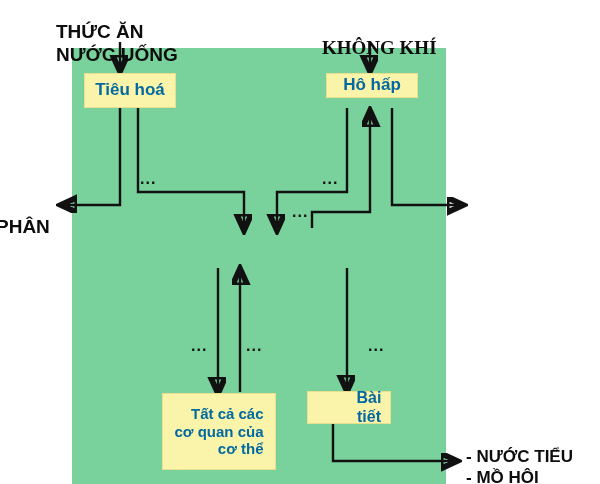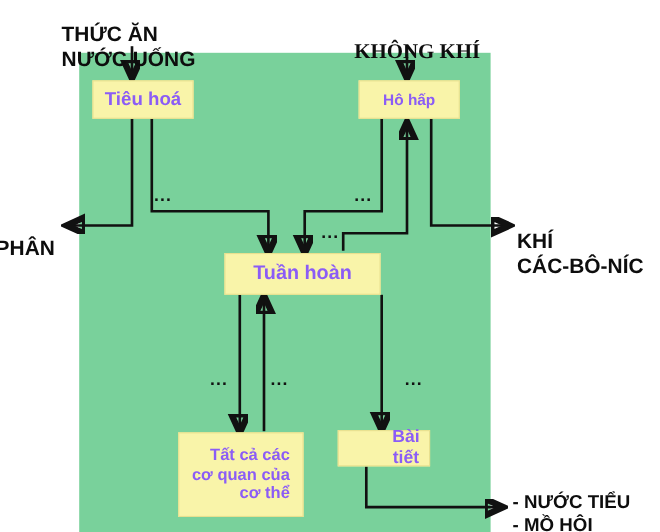--- a/index.html
+++ b/index.html
@@ -20,21 +20,21 @@
     left: 72px;
     top: 48px;
     width: 374px;
     height: 436px;
     background: #79d19b;
   }
   .node {
     position: absolute;
     background: #f9f4a9;
     border: 1px solid #e8e08f;
-    color: #8b5cf6;
+    color: #0369a1;
     font-weight: bold;
     display: flex;
     align-items: center;
     justify-content: center;
     text-align: center;
     line-height: 1.18;
     box-sizing: border-box;
   }
   .ext-label {
     position: absolute;
@@ -98,27 +98,24 @@
 
     <line x1="347" y1="268" x2="347" y2="390" marker-end="url(#ah)"></line>
 
     <path d="M333,424 L333,461 L456,461" marker-end="url(#ah)"></path>
   </svg>
 
   <div class="node" style="left:84px; top:73px; width:92px; height:35px; font-size:17px;">
     <span>Tiêu hoá</span>
   </div>
 
-  <div class="node" style="left:326px; top:73px; width:92px; height:35px; font-size:14px;justify-content:center;">
+  <div class="node" style="left:326px; top:73px; width:92px; height:25px; font-size:17px;justify-content:center;">
     <span>Hô hấp</span>
   </div>
 
-  <div class="node" style="left:204px; top:230px; width:142px; height:38px; font-size:18px;">
-    <span>Tuần hoàn</span>
-  </div>
 
   <div class="node" style="left:162px; top:393px; width:114px; height:77px; font-size:15px; white-space:pre-line;text-align:right;">
     <span>Tất cả các
 cơ quan của
 cơ thể</span>
   </div>
 
   <div class="node" style="left:307px; top:391px; width:84px; height:33px; font-size:16px;padding-left:40px;">
     <span>Bài tiết</span>
   </div>
@@ -129,24 +126,20 @@
   </div>
 
   <div class="ext-label" style="left:322px; top:14px; font-size:19px;font-family:Liberation Serif, serif;">
     <span>KHÔNG KHÍ</span>
   </div>
 
   <div class="ext-label" style="left:-4px; top:193px; font-size:19px;">
     <span>PHÂN</span>
   </div>
 
-  <div class="ext-label" style="left:470px; top:186px; font-size:19px;">
-    <span>KHÍ
-CÁC-BÔ-NÍC</span>
-  </div>
 
   <div class="ext-label" style="left:466px; top:427px; font-size:17px;">
     <span>- NƯỚC TIỂU
 - MỒ HÔI</span>
   </div>
 
   <div class="dots" style="left:140px; top:171px; font-size:16px;">
     <span>...</span>
   </div>
 

